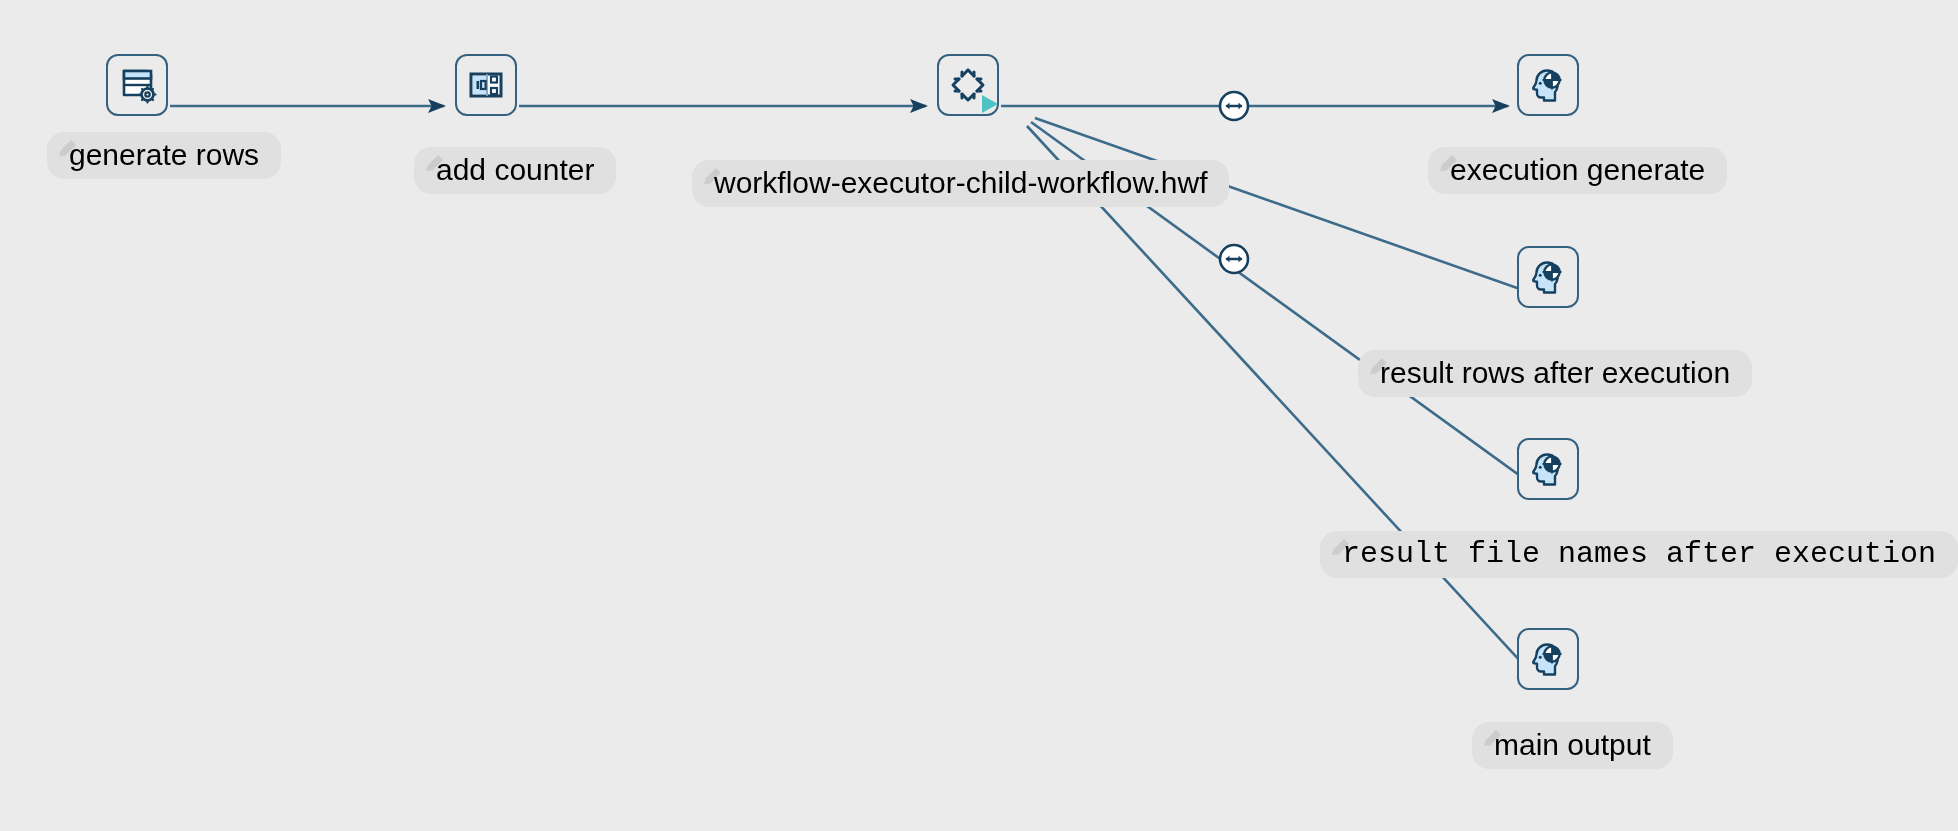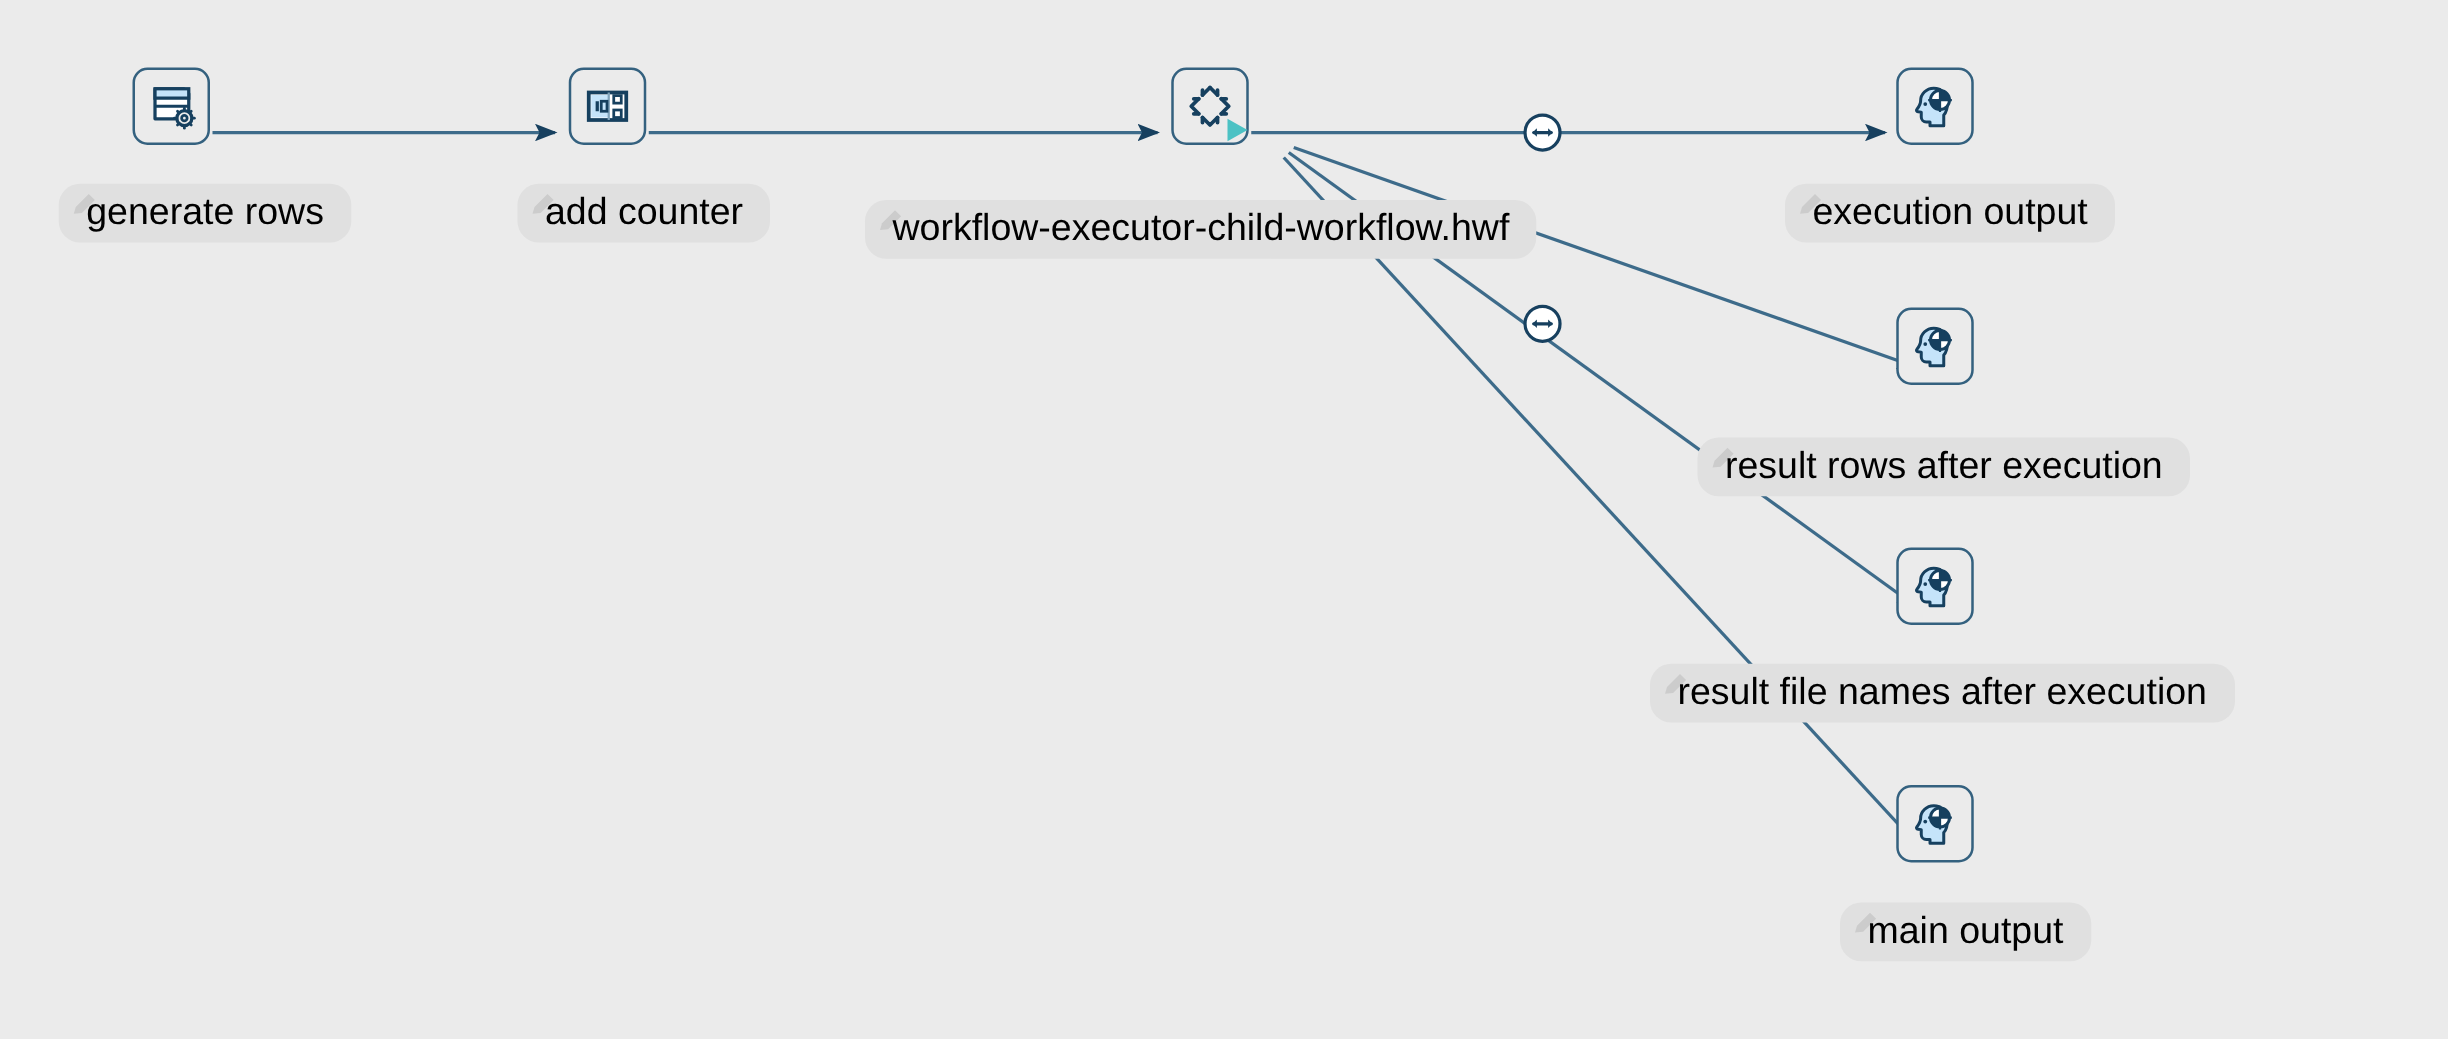--- a/index.html
+++ b/index.html
@@ -229,21 +229,21 @@
         <path d="M30,16.5 C30,10 25,5.5 19,5.5 C13,5.5 8.5,10.5 8.5,15.5 C8.5,18 7,20.5 5.5,22.5 C4.8,23.4 5.3,24.3 6.4,24.4 L9,24.7 L9,28.5 C9,30.7 10.8,32.5 13,32.5 L16,32.5 L16,35.5 L27,35.5 L27,27 C28.9,25 30,21.2 30,16.5 Z" fill="#c5e4fa" stroke="#16405f" stroke-width="2.4" stroke-linejoin="round"></path>
         <circle cx="12.2" cy="18.2" r="1.5" fill="#16405f"></circle>
         <circle cx="24" cy="15" r="7.6" fill="#ffffff" stroke="#16405f" stroke-width="2.4"></circle>
         <path d="M24,15 L24,7.4 A7.6,7.6 0 0 1 31.6,15 Z" fill="#16405f"></path>
         <path d="M24,15 L24,22.6 A7.6,7.6 0 0 1 16.4,15 Z" fill="#16405f"></path>
         <path d="M24,5.5 L24,24.5 M14.5,15 L33.5,15" stroke="#16405f" stroke-width="1.8"></path>
       </svg>
     </span>
   </div>
 
-  <div class="label-pill" style="left:47px; top:147px;">
+  <div class="label-pill" style="left:47px; top:132px;">
     <span class="pencil">
       <svg width="26" height="26" viewBox="0 0 26 26">
           <path d="M5,21 L6.6,15.5 L17,5.1 L21.9,10 L11.5,20.4 Z" fill="#c9c9c9"></path>
         </svg>
     </span>
     <span class="label-text">generate rows</span>
   </div>
 
   <div class="label-pill" style="left:414px; top:147px;">
     <span class="pencil">
@@ -262,33 +262,33 @@
     </span>
     <span class="label-text">workflow-executor-child-workflow.hwf</span>
   </div>
 
   <div class="label-pill" style="left:1428px; top:147px;">
     <span class="pencil">
       <svg width="26" height="26" viewBox="0 0 26 26">
           <path d="M5,21 L6.6,15.5 L17,5.1 L21.9,10 L11.5,20.4 Z" fill="#c9c9c9"></path>
         </svg>
     </span>
-    <span class="label-text">execution output</span>
+    <span class="label-text">execution generate</span>
   </div>
 
   <div class="label-pill" style="left:1358px; top:350px;">
     <span class="pencil">
       <svg width="26" height="26" viewBox="0 0 26 26">
           <path d="M5,21 L6.6,15.5 L17,5.1 L21.9,10 L11.5,20.4 Z" fill="#c9c9c9"></path>
         </svg>
     </span>
     <span class="label-text">result rows after execution</span>
   </div>
 
-  <div class="label-pill" style="left:1320px; top:531px;">
+  <div class="label-pill" style="left:1320px; top:531px;font-family:Liberation Mono, monospace;">
     <span class="pencil">
       <svg width="26" height="26" viewBox="0 0 26 26">
           <path d="M5,21 L6.6,15.5 L17,5.1 L21.9,10 L11.5,20.4 Z" fill="#c9c9c9"></path>
         </svg>
     </span>
     <span class="label-text">result file names after execution</span>
   </div>
 
   <div class="label-pill" style="left:1472px; top:722px;justify-content:center;">
     <span class="pencil">

